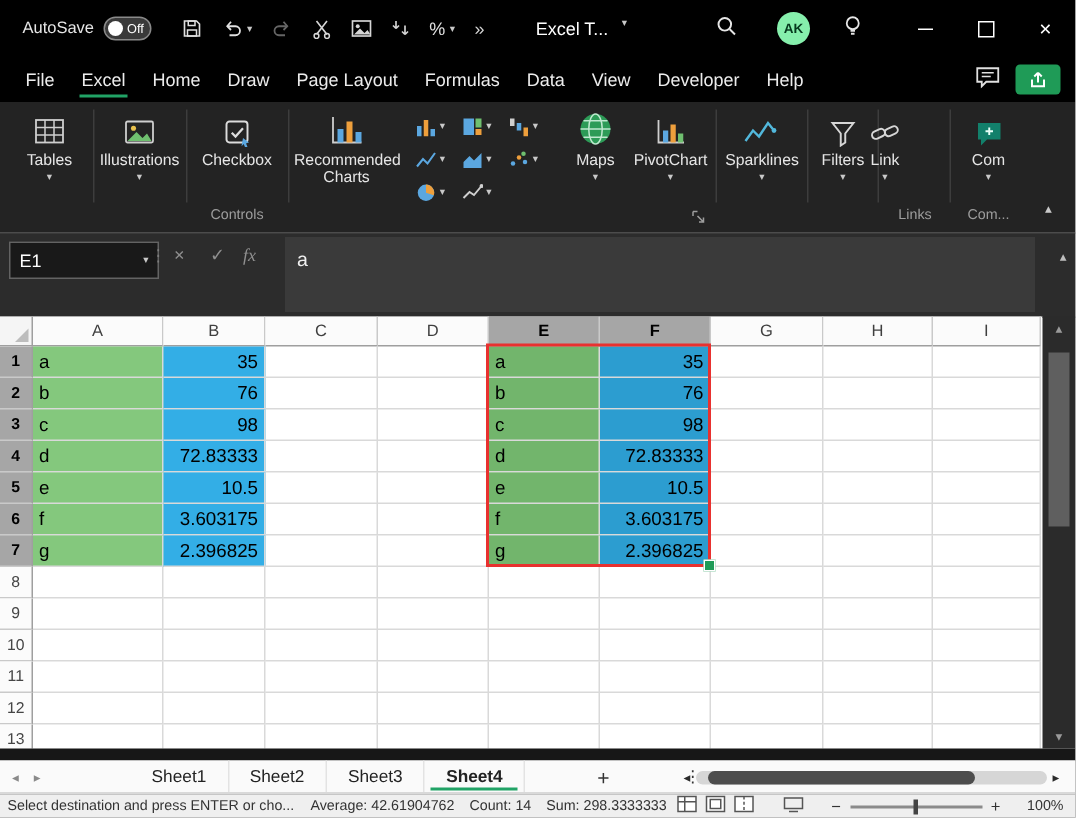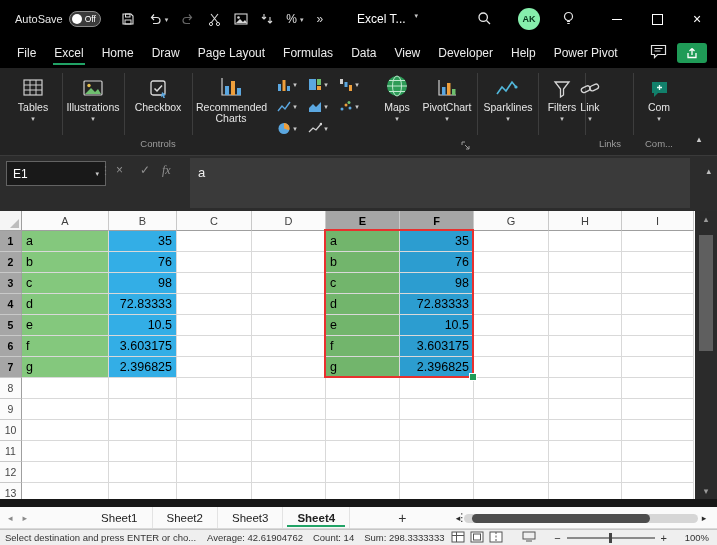--- a/index.html
+++ b/index.html
@@ -199,21 +199,20 @@
         <div class="mtab">File</div>
         <div class="mtab active">Excel</div>
         <div class="mtab">Home</div>
         <div class="mtab">Draw</div>
         <div class="mtab">Page Layout</div>
         <div class="mtab">Formulas</div>
         <div class="mtab">Data</div>
         <div class="mtab">View</div>
         <div class="mtab">Developer</div>
         <div class="mtab">Help</div>
-        <div class="mtab">Power Pivot</div>
       </div>
     <div class="menu-right">
       <span><svg width="17" height="15" viewBox="0 0 17 15">
             <path d="M1.5 1.5h14v9h-8l-3 3v-3h-3z" fill="none" stroke="#e0e0e0" stroke-width="1.2"></path>
             <path d="M4.5 4.5h8M4.5 7h6" stroke="#e0e0e0" stroke-width="1"></path>
           </svg></span>
       <span class="share-btn">
           <svg width="12" height="12" viewBox="0 0 12 12">
             <path d="M6 8V1.5M6 1.5 3.5 4M6 1.5 8.5 4" stroke="#fff" stroke-width="1.3" fill="none"></path>
             <path d="M2 6v4.5h8V6" stroke="#fff" stroke-width="1.3" fill="none"></path>

